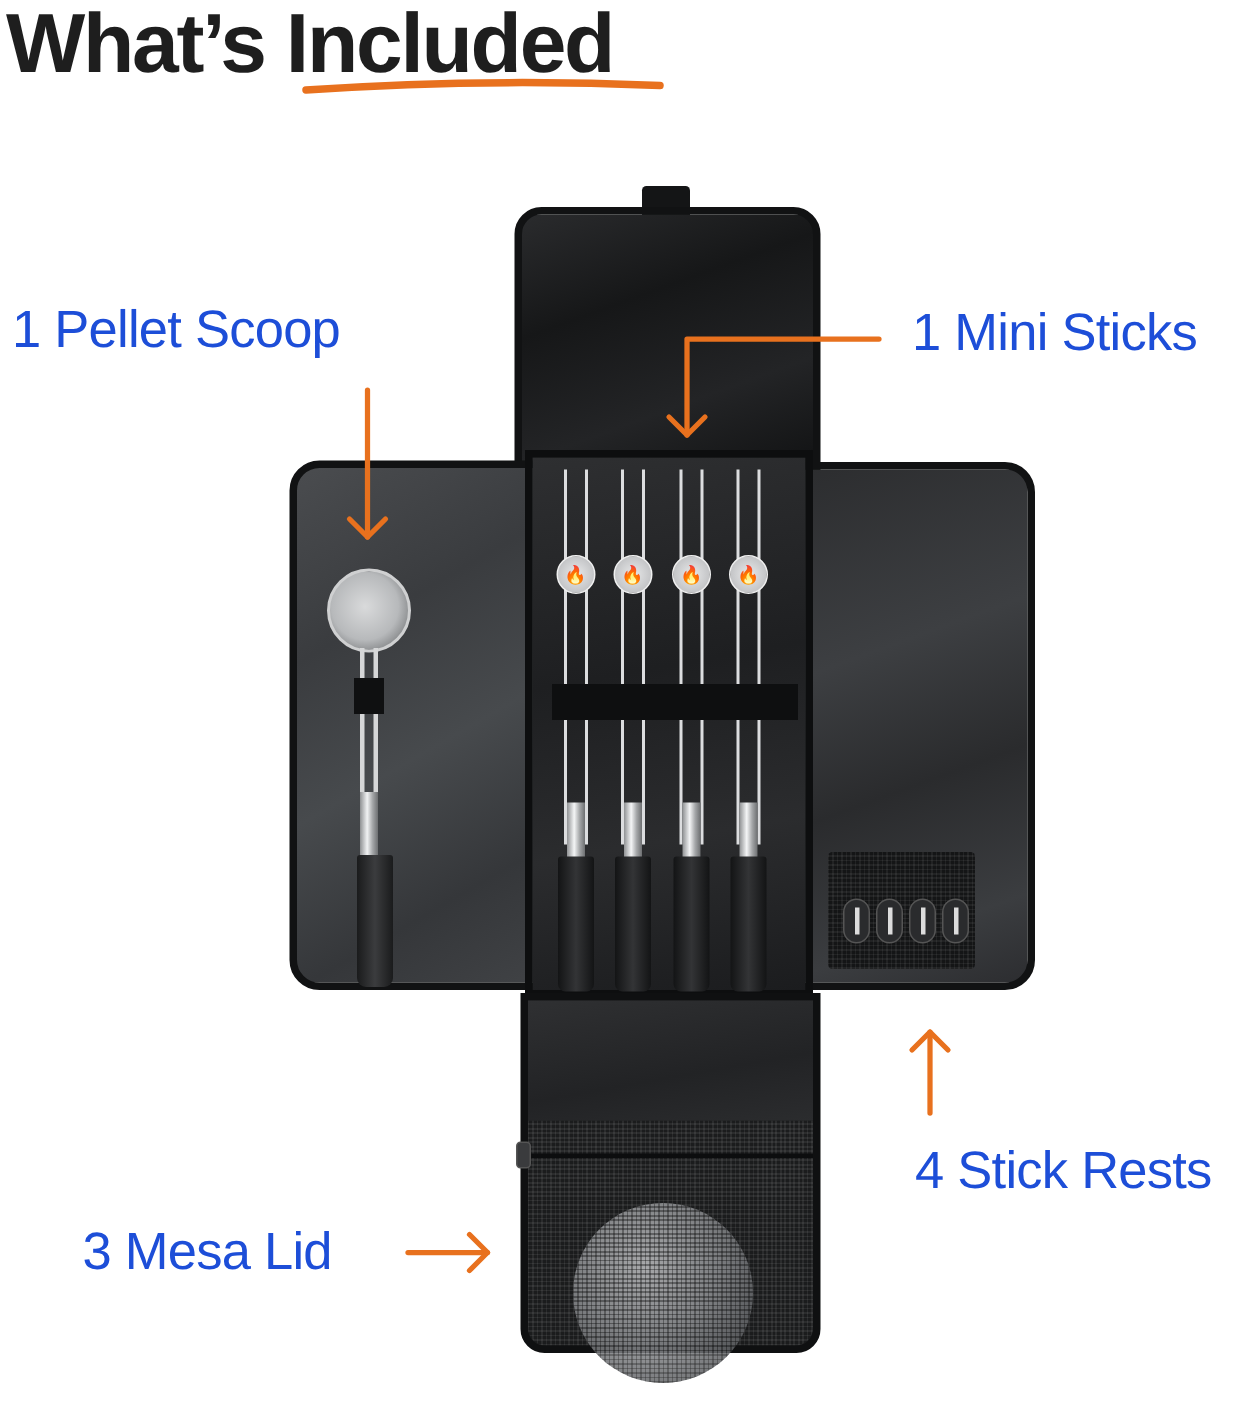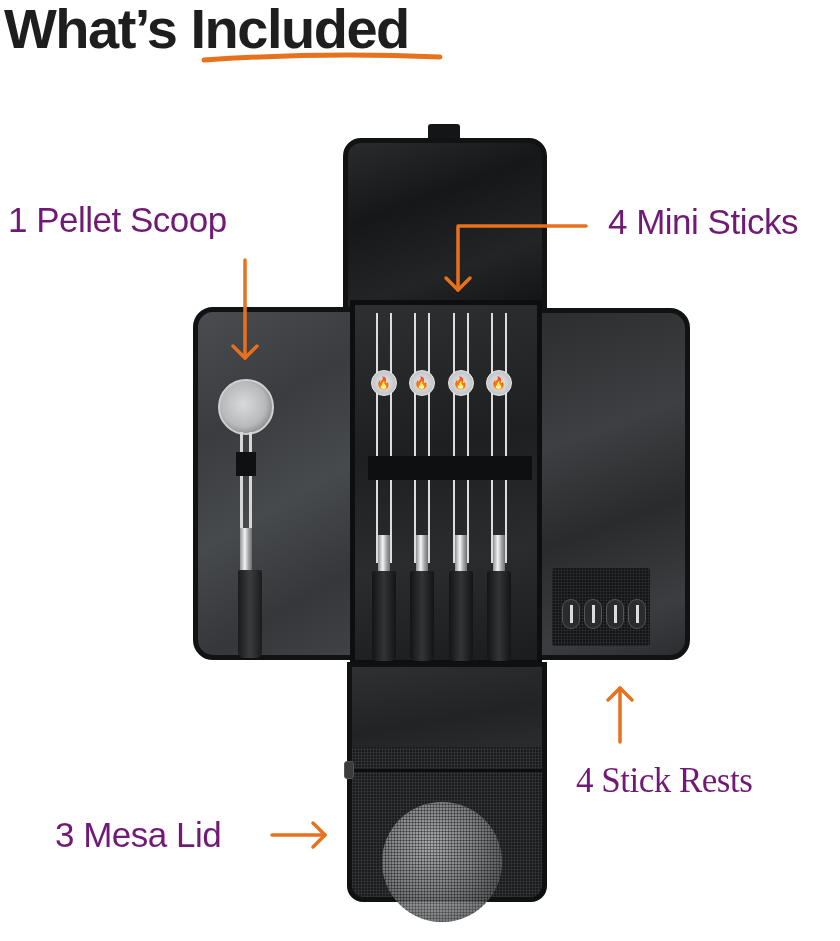--- a/index.html
+++ b/index.html
@@ -6,21 +6,21 @@
   html, body { width: 840px; height: 941px; background: #ffffff; overflow: hidden; }
   body { position: relative; font-family: "Liberation Sans", "DejaVu Sans", sans-serif; color: #1d1d1d; }
 
   .title {
     position: absolute; left: 4px; top: -2px;
     font-size: 56px; font-weight: bold; letter-spacing: -1.5px;
     color: #1e1e1e; white-space: nowrap; line-height: 62px;
   }
 
   .label {
-    position: absolute; font-size: 35px; color: #701a75; white-space: nowrap; letter-spacing: -0.5px;
+    position: absolute; font-size: 35px; color: #1d4ed8; white-space: nowrap; letter-spacing: -0.5px;
   }
 
   .arrows { position: absolute; left: 0; top: 0; width: 840px; height: 941px; pointer-events: none; }
 
   
   .panel {
     position: absolute;
     background: linear-gradient(135deg, #3e4042 0%, #2b2c2e 30%, #3a3b3d 55%, #26272a 80%, #343538 100%);
     border: 5px solid #111213;
   }
@@ -197,22 +197,22 @@
 <div class="strap" style="left:368px; top:456px; width:164px; height:24px; background:#0e0f10;"></div>
 
 <div class="rest-pouch">
   <div class="rest" style="left:10px;"></div>
   <div class="rest" style="left:32px;"></div>
   <div class="rest" style="left:54px;"></div>
   <div class="rest" style="left:76px;"></div>
 </div>
 
 <div class="label" style="left:8px; top:200px;">1 Pellet Scoop</div>
-<div class="label" style="left:608px; top:202px;">4 Mini Sticks</div>
-<div class="label" style="left:576px; top:761px;font-family:Liberation Serif, serif;">4 Stick Rests</div>
+<div class="label" style="left:608px; top:202px;">1 Mini Sticks</div>
+<div class="label" style="left:610px; top:761px;">4 Stick Rests</div>
 <div class="label" style="left:55px; top:815px;">3 Mesa Lid</div>
 
 <svg class="arrows" viewBox="0 0 840 941">
 
   <path d="M204 60 Q 320 52 440 57" stroke="#e8711e" stroke-width="5" fill="none" stroke-linecap="round"></path>
 
   <g stroke="#e8711e" stroke-width="3.5" fill="none" stroke-linecap="round" stroke-linejoin="round">
     <line x1="245" y1="260" x2="245" y2="358"></line>
     <polyline points="233,346 245,358 257,346"></polyline>
   </g>

